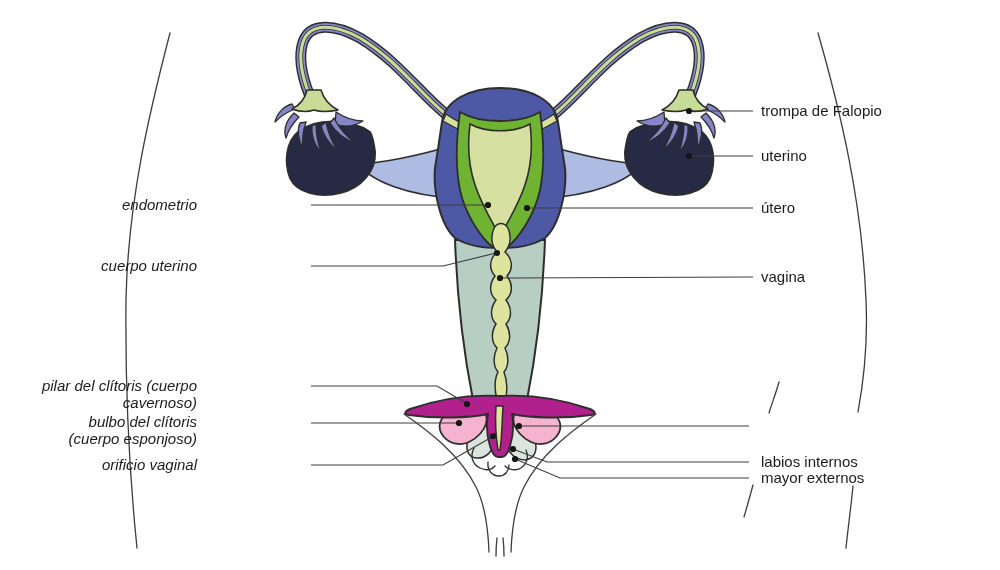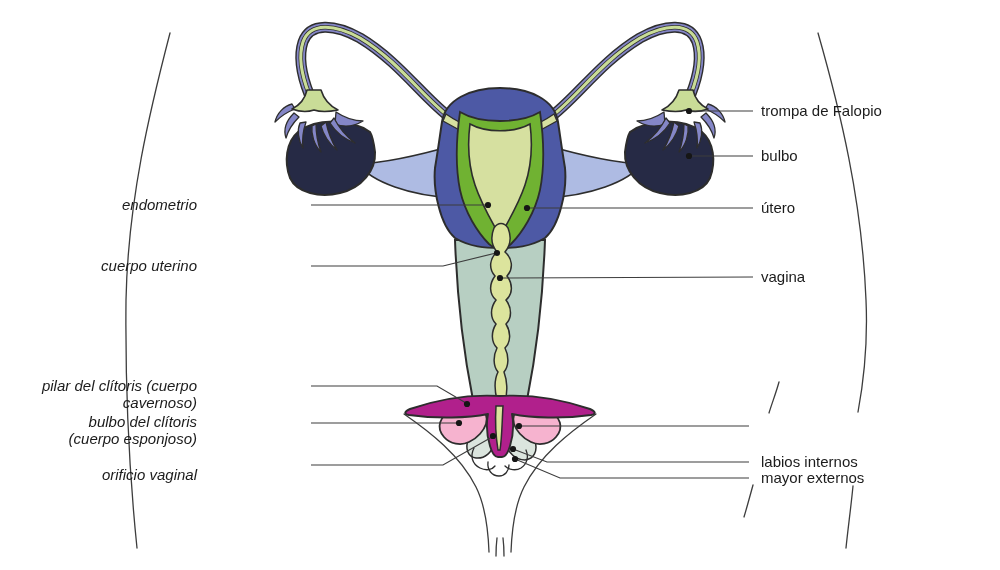--- a/index.html
+++ b/index.html
@@ -158,26 +158,26 @@
       <circle class="dot" cx="467" cy="404" r="3.1"></circle>
       <circle class="dot" cx="459" cy="423" r="3.1"></circle>
       <circle class="dot" cx="519" cy="426" r="3.1"></circle>
       <circle class="dot" cx="493" cy="436" r="3.1"></circle>
       <circle class="dot" cx="513" cy="449" r="3.1"></circle>
       <circle class="dot" cx="515" cy="459" r="3.1"></circle>
     </g>
   </svg>
 
   <div class="lbl right-col" style="top:103px">trompa de Falopio</div>
-  <div class="lbl right-col" style="top:148px">bulbo</div>
+  <div class="lbl right-col" style="top:148px">uterino</div>
   <div class="lbl right-col" style="top:200px">útero</div>
   <div class="lbl right-col" style="top:269px">vagina</div>
   <div class="lbl right-col" style="top:454px">labios internos</div>
   <div class="lbl right-col" style="top:470px">mayor externos</div>
 
   <div class="lbl left-col" style="top:197px">endometrio</div>
   <div class="lbl left-col" style="top:258px">cuerpo uterino</div>
   <div class="lbl left-col" style="top:378px">pilar del clítoris (cuerpo cavernoso)</div>
   <div class="lbl left-col" style="top:414px">bulbo del clítoris
 (cuerpo esponjoso)</div>
-  <div class="lbl left-col" style="top:467px">orificio vaginal</div>
+  <div class="lbl left-col" style="top:457px">orificio vaginal</div>
 
 </div>
 
 </body></html>

